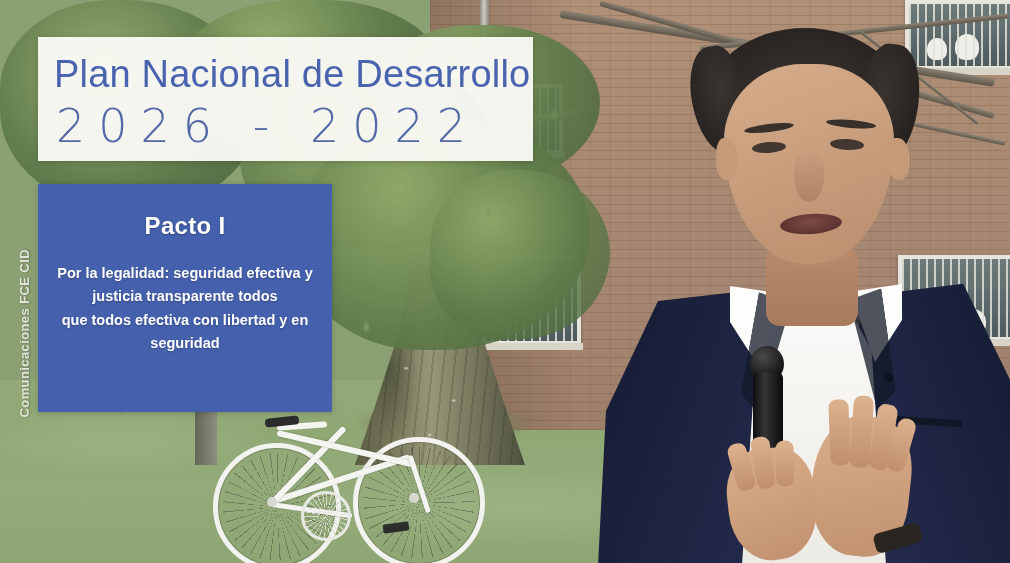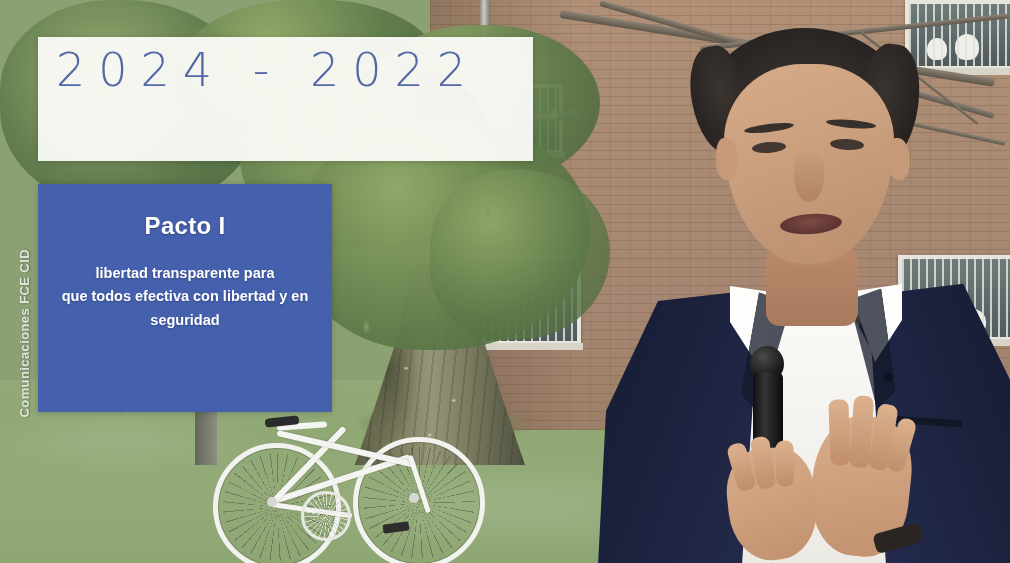--- a/index.html
+++ b/index.html
@@ -415,27 +415,29 @@
       <div class="hand hand-l">
         <div class="finger f1"></div>
         <div class="finger f2"></div>
         <div class="finger f3"></div>
       </div>
       <div class="watch"></div>
     </div>
   </div>
 
   <div class="title-card">
-    <div class="title-years">2024 - 2022</div>
+    <div class="title-main">Plan Nacional de Desarrollo</div>
+    <div class="title-years">2026 - 2022</div>
   </div>
 
   <div class="pacto-card">
     <div class="pacto-title">Pacto I</div>
     <div class="pacto-body">
-      <span class="ln">libertad transparente para</span>
+      <span class="ln">Por la legalidad: seguridad efectiva y</span>
+      <span class="ln">justicia transparente todos</span>
       <span class="ln">que todos efectiva con libertad y en</span>
       <span class="ln">seguridad</span>
     </div>
   </div>
 
   <div class="watermark">Comunicaciones FCE CID</div>
 
 </div>
 
 </body></html>

